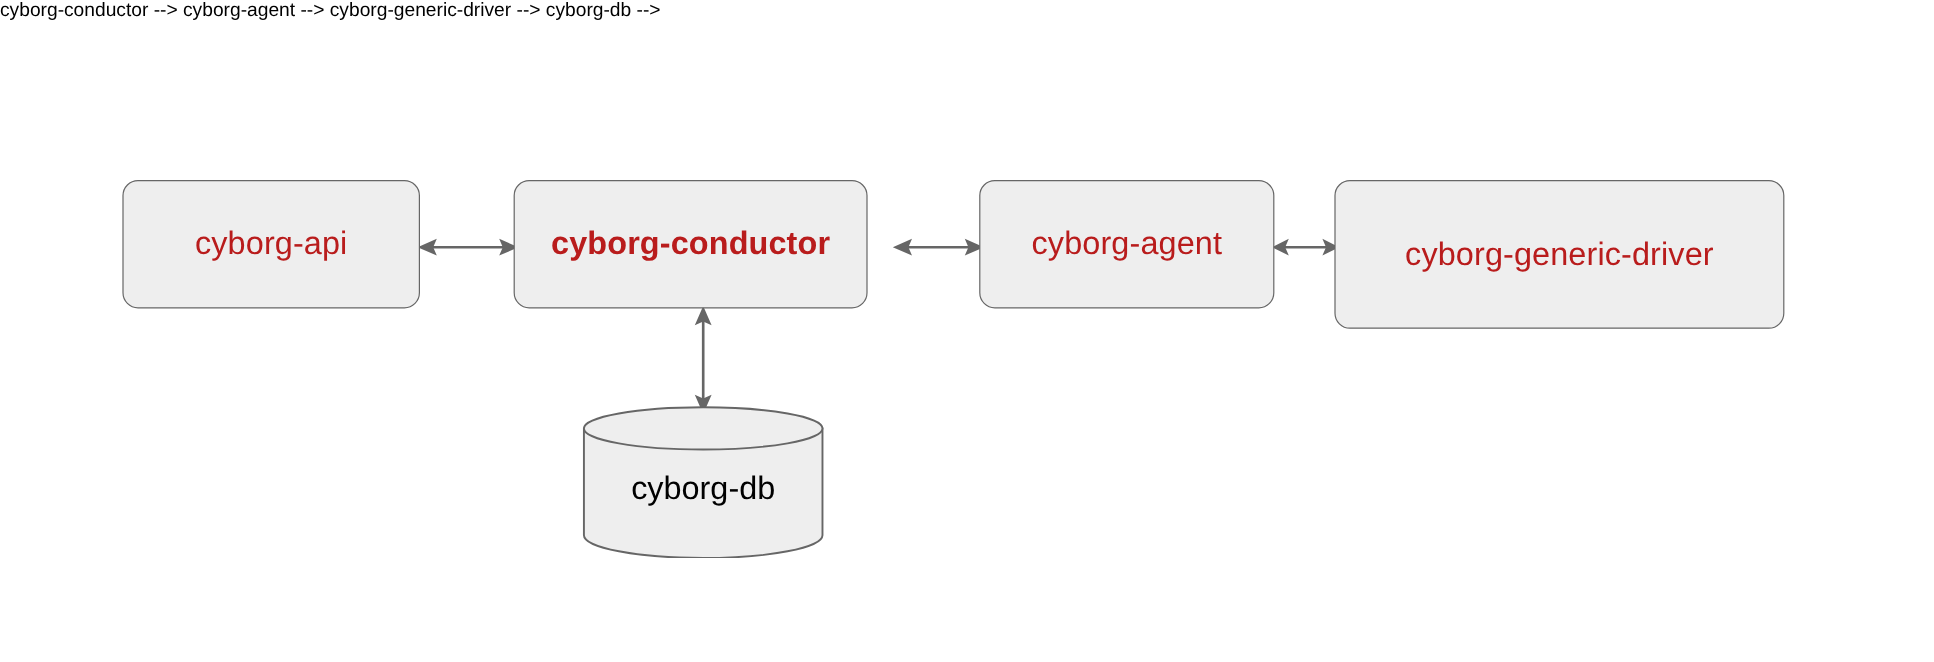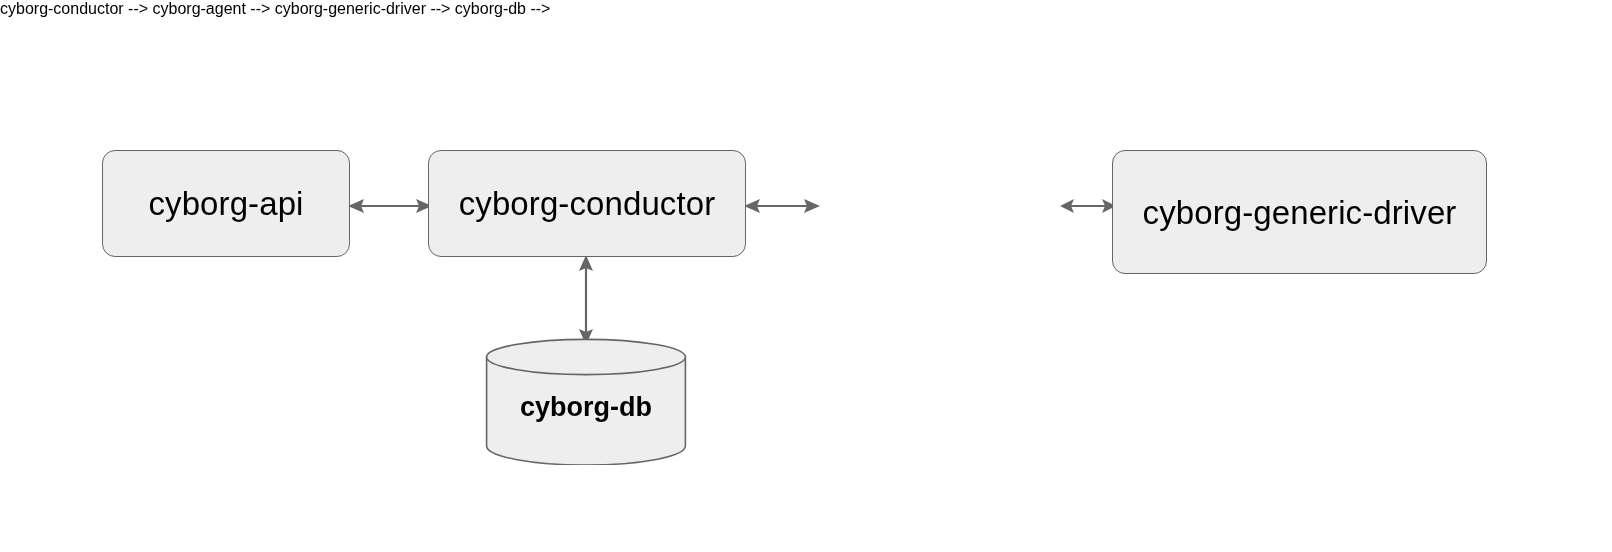--- a/index.html
+++ b/index.html
@@ -24,29 +24,28 @@
     box-sizing: border-box;
     background: #eeeeee;
     border: 1.6px solid #666666;
     border-radius: 13px;
     display: flex;
     align-items: center;
     justify-content: center;
   }
   .node-label {
     font-family: "Liberation Sans", sans-serif;
-    font-size: 33px;
+    font-size: 27px;
     line-height: 1;
-    color: #000000;
+    color: #b91c1c;
     white-space: nowrap;
     letter-spacing: 0.1px;
   }
   .db-node {
     position: absolute;
-    font-weight: bold;
   }
   .db-label {
     position: absolute;
     left: 0;
     right: 0;
     text-align: center;
     font-family: "Liberation Sans", sans-serif;
     font-size: 27px;
     line-height: 1;
     color: #000000;
@@ -91,24 +90,27 @@
     <polygon points="20,0 13,16 20,13 27,16" fill="#666666"></polygon>
     <polygon points="20,90 13,74 20,77 27,74" fill="#666666"></polygon>
   </svg>
 
   
 
   <div class="node-box" style="left:102px; top:150px; width:248px; height:107px;">
     <span class="node-label">cyborg-api</span>
   </div>
 
-  <div class="node-box" style="left:428px; top:150px; width:318px; height:107px;">
+  <div class="node-box" style="left:428px; top:150px; width:295px; height:107px;font-weight:bold;">
     <span class="node-label">cyborg-conductor</span>
   </div>
 
+  <div class="node-box" style="left:816px; top:150px; width:246px; height:107px;">
+    <span class="node-label">cyborg-agent</span>
+  </div>
 
   <div class="node-box" style="left:1112px; top:150px; width:375px; height:124px;">
     <span class="node-label">cyborg-generic-driver</span>
   </div>
 
   
   <div class="db-node" style="left:485px; top:338px; width:202px; height:127px;">
     <svg width="202" height="127" viewBox="0 0 202 127">
       <path d="M1.6,19 L1.6,108 A99.4,19 0 0 0 200.4,108 L200.4,19 Z" fill="#eeeeee" stroke="#666666" stroke-width="1.6"></path>
       <ellipse cx="101" cy="19" rx="99.4" ry="17.6" fill="#eeeeee" stroke="#666666" stroke-width="1.6"></ellipse>

